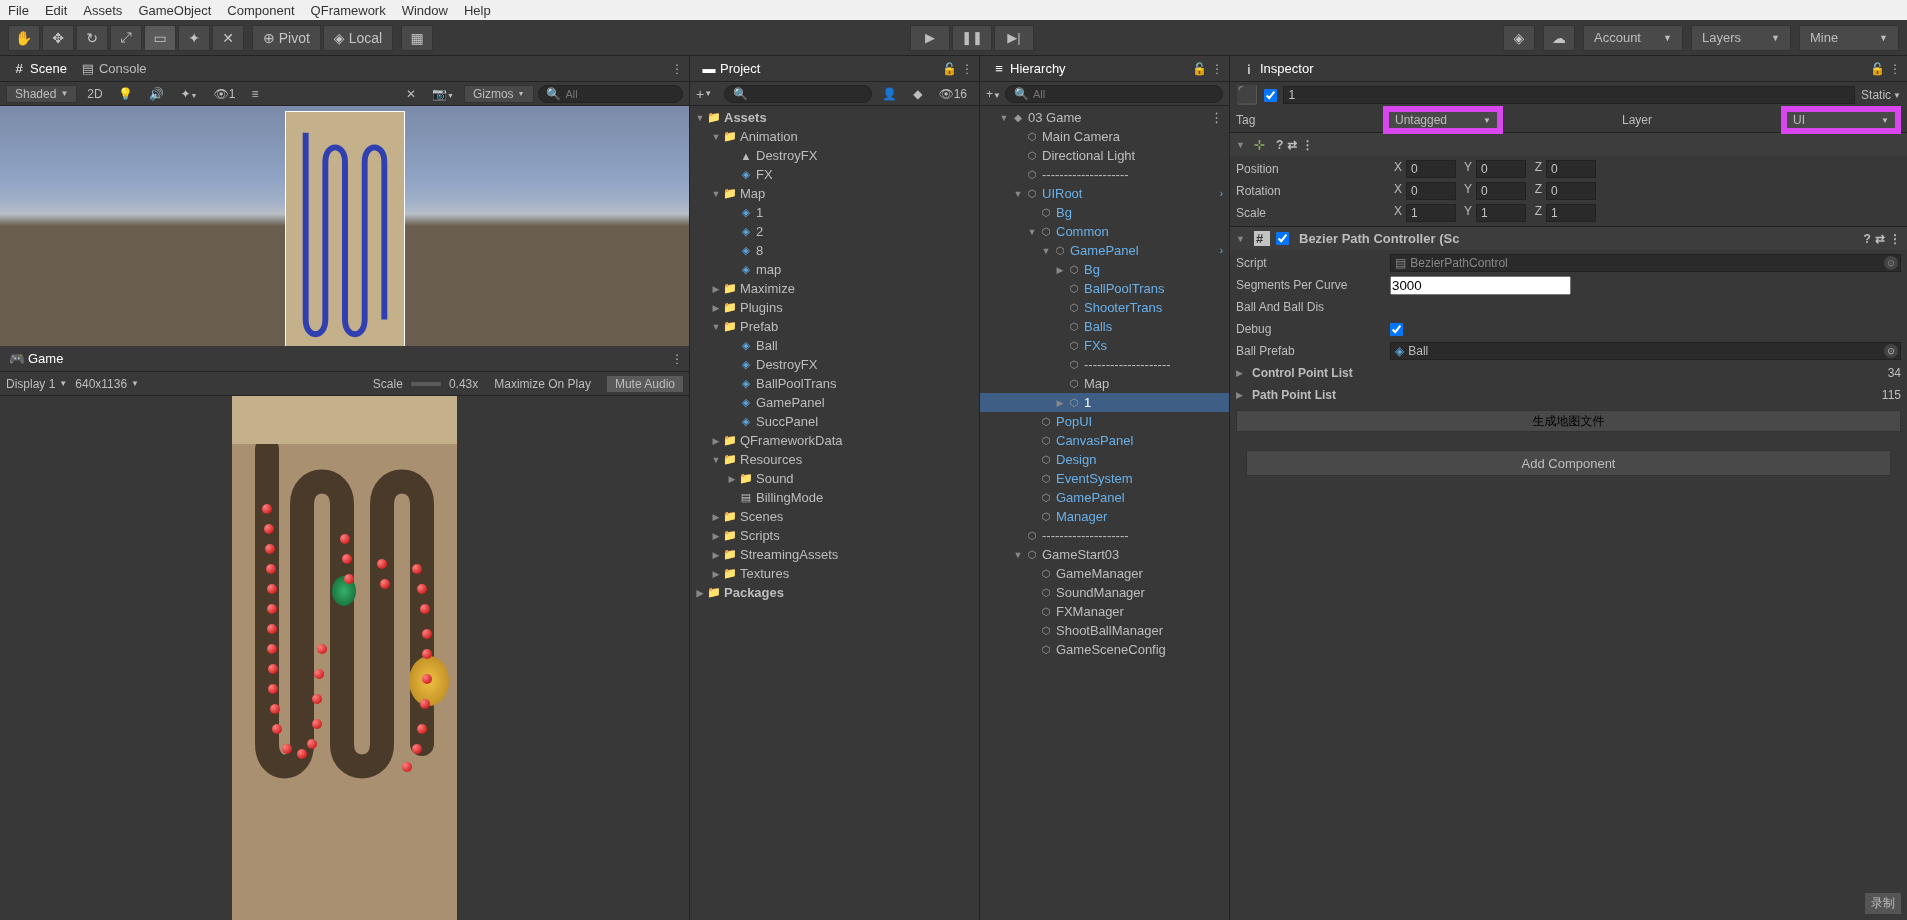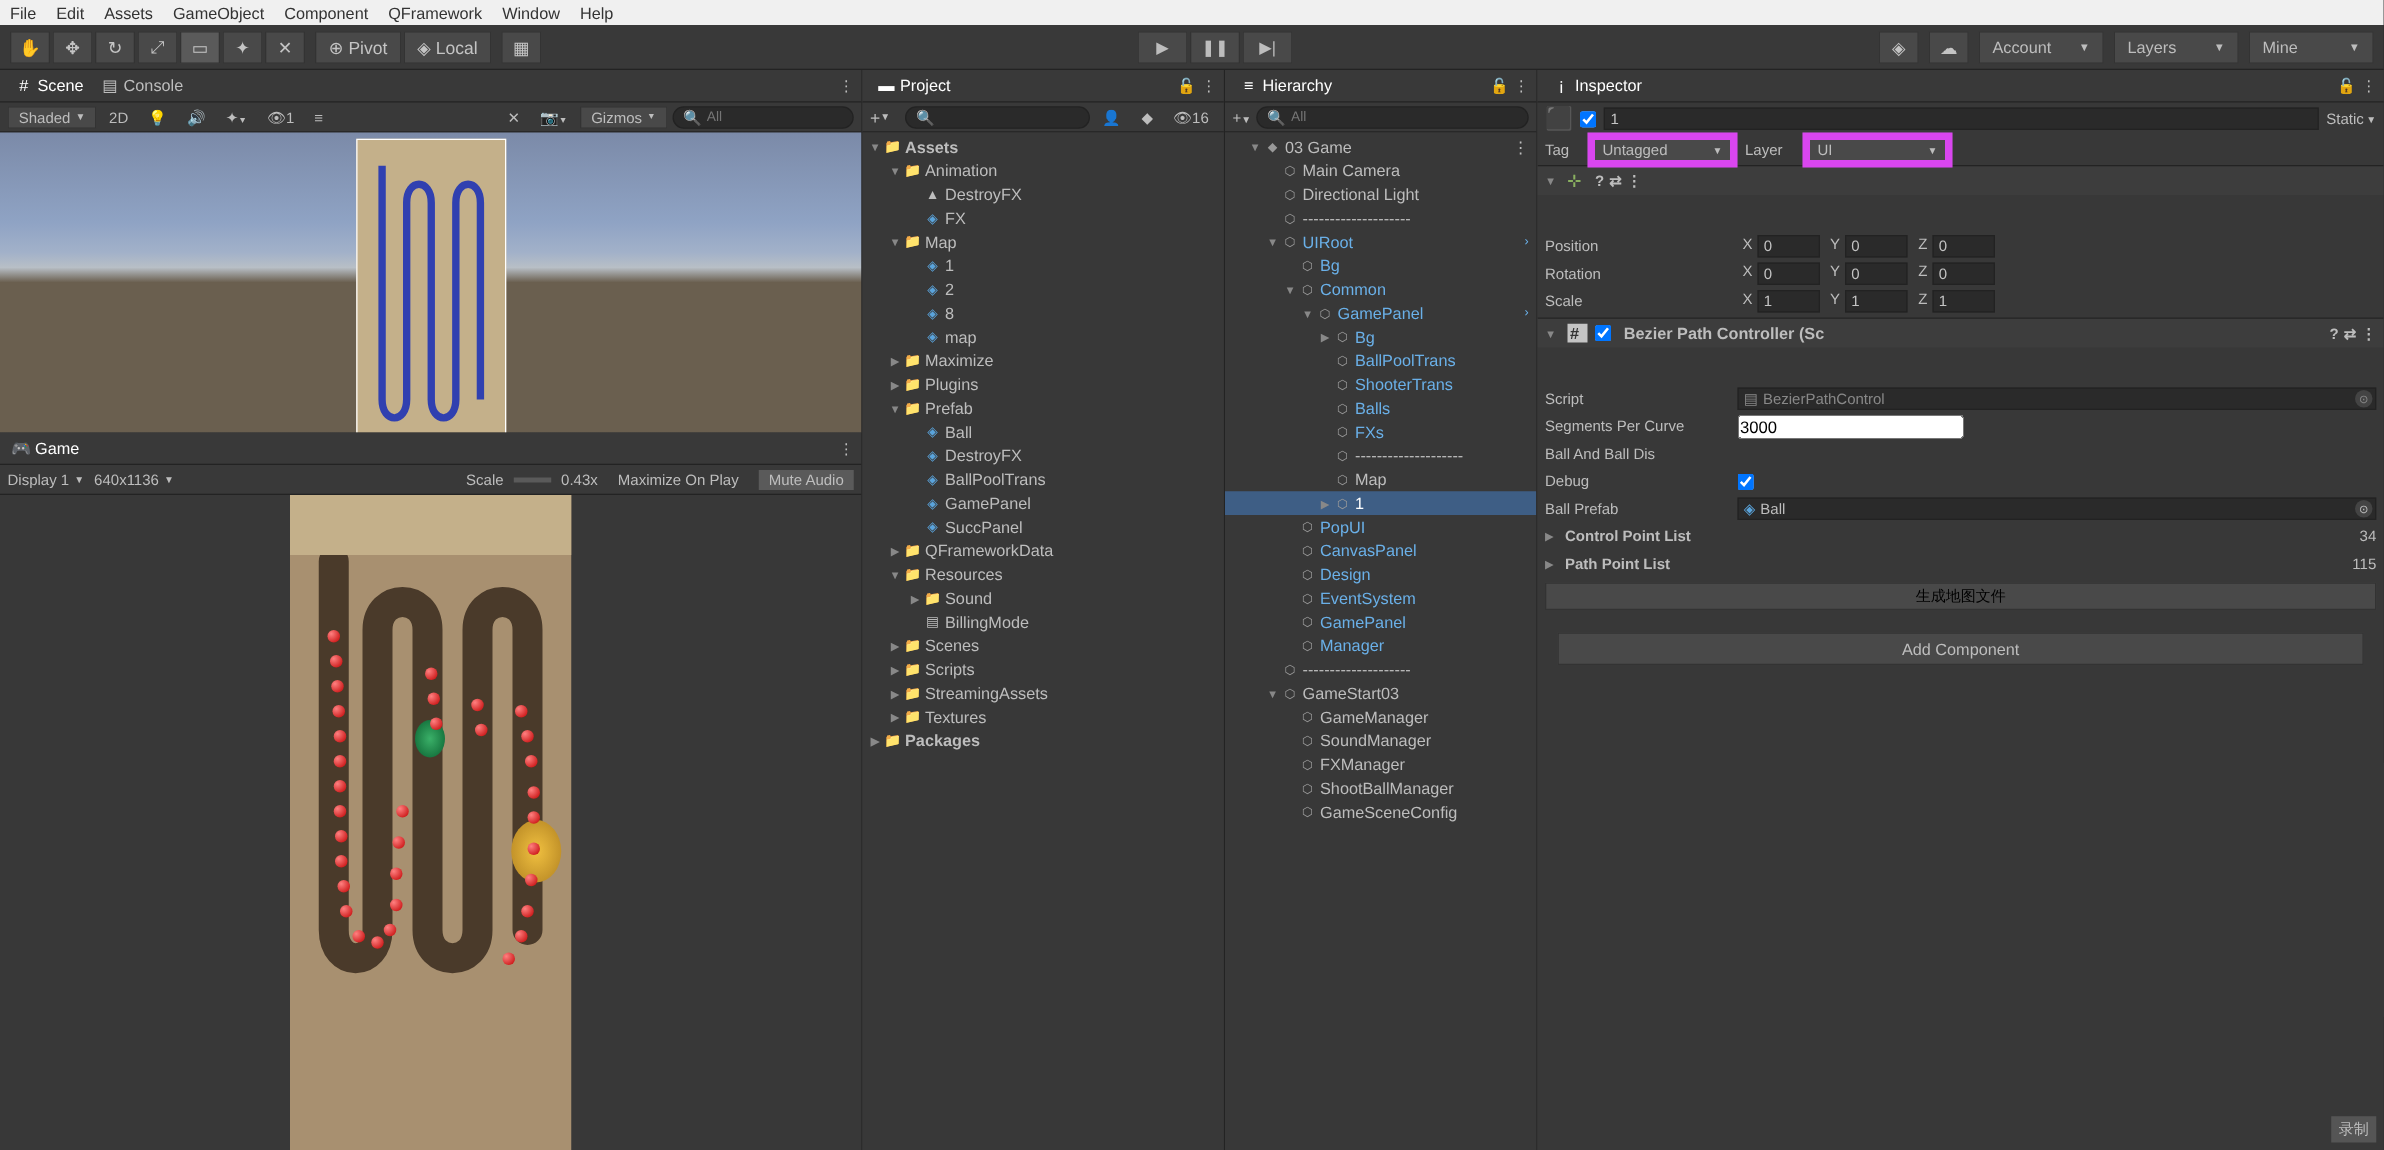--- a/index.html
+++ b/index.html
@@ -82,29 +82,29 @@
 .h-item .fold { width: 12px; font-size: 9px; color: #888; text-align: center; }
 .h-item .fold.none { visibility: hidden; }
 .h-item .ico { width: 16px; height: 14px; display: inline-flex; align-items: center; justify-content: center; margin-right: 2px; font-size: 10px; color: #999; }
 
 
 .insp { flex: 1; overflow-y: auto; background: #383838; padding: 0; }
 .insp-row1 { display: flex; align-items: center; height: 26px; padding: 2px 6px; gap: 6px; }
 .insp-row1 .chk { cursor: pointer; }
 .insp-row1 input[type=text] { flex: 1; background: #2a2a2a; border: 1px solid #222; color: #c4c4c4; height: 18px; padding: 0 4px; font-size: 12px; }
 .insp-static { display: flex; align-items: center; gap: 2px; }
-.insp-row2 { display: flex; align-items: center; height: 24px; padding: 2px 6px; gap: 6px; font-size: 12px; }
+.insp-row2 { display: flex; align-items: center; height: 24px; padding: 2px 6px; gap: 6px; font-size: 12px; justify-content: space-between; }
 .insp-row2 label { width: 28px; }
 .insp-drop { background: #494949; border: 6px solid #d946ef; padding: 1px 6px; display: flex; align-items: center; gap: 6px; cursor: pointer; flex: 1; justify-content: space-between; max-width: 120px; }
 .comp-hdr { background: #3d3d3d; height: 24px; display: flex; align-items: center; padding: 0 6px; gap: 6px; font-size: 13px; font-weight: bold; border-top: 1px solid #232323; }
 .comp-hdr .fold { width: 12px; font-size: 9px; color: #888; }
 .comp-hdr .ico { width: 16px; }
 .comp-hdr .name { flex: 1; }
 .comp-hdr .ctrls { display: flex; gap: 4px; font-size: 12px; }
-.comp-body { padding: 2px 6px; margin-top: 28px; }
+.comp-body { padding: 2px 6px; }
 .prop-row { display: flex; align-items: center; height: 22px; font-size: 12px; gap: 4px; }
 .prop-row .plabel { width: 150px; }
 .prop-row .pval { flex: 1; }
 .vec3 { display: flex; gap: 4px; flex: 1; }
 .vec3 .vlabel { width: 12px; text-align: right; }
 .vec3 input { width: 50px; background: #2a2a2a; border: 1px solid #222; color: #c4c4c4; height: 18px; padding: 0 4px; font-size: 12px; }
 .obj-field { background: #2a2a2a; border: 1px solid #222; height: 18px; padding: 0 4px; display: flex; align-items: center; gap: 4px; flex: 1; position: relative; }
 .obj-field .pick { position: absolute; right: 2px; width: 14px; height: 14px; background: #444; border-radius: 50%; cursor: pointer; font-size: 9px; display: flex; align-items: center; justify-content: center; }
 .wide-btn { background: #494949; border: 1px solid #333; width: 100%; height: 22px; margin: 4px 0; cursor: pointer; font-size: 12px; }
 .add-comp-btn { background: #494949; border: 1px solid #333; height: 26px; margin: 12px 16px; cursor: pointer; font-size: 13px; display: flex; align-items: center; justify-content: center; }

